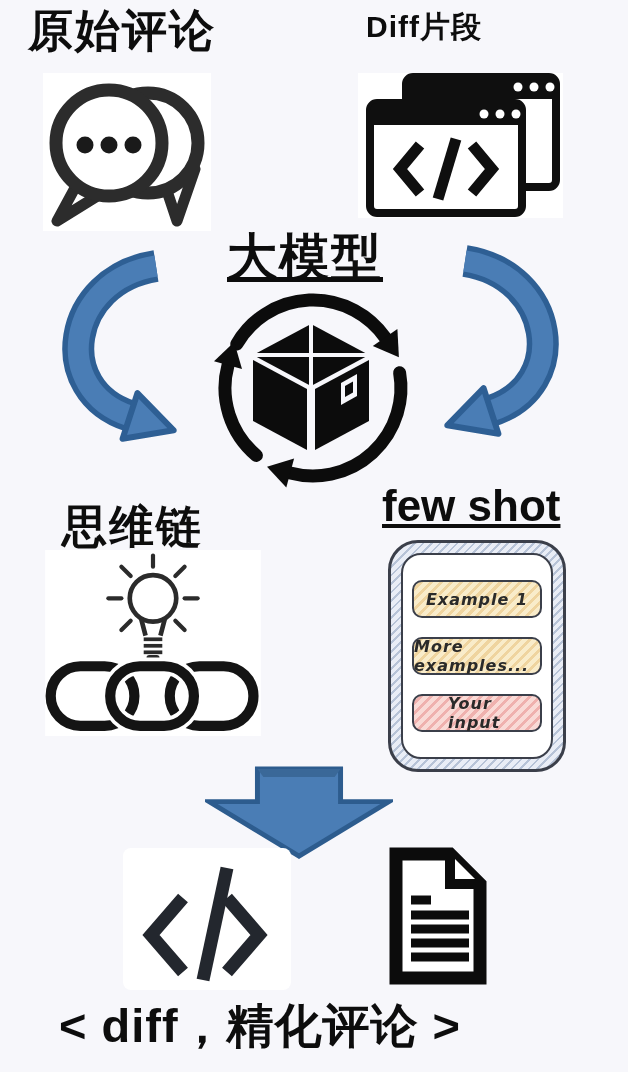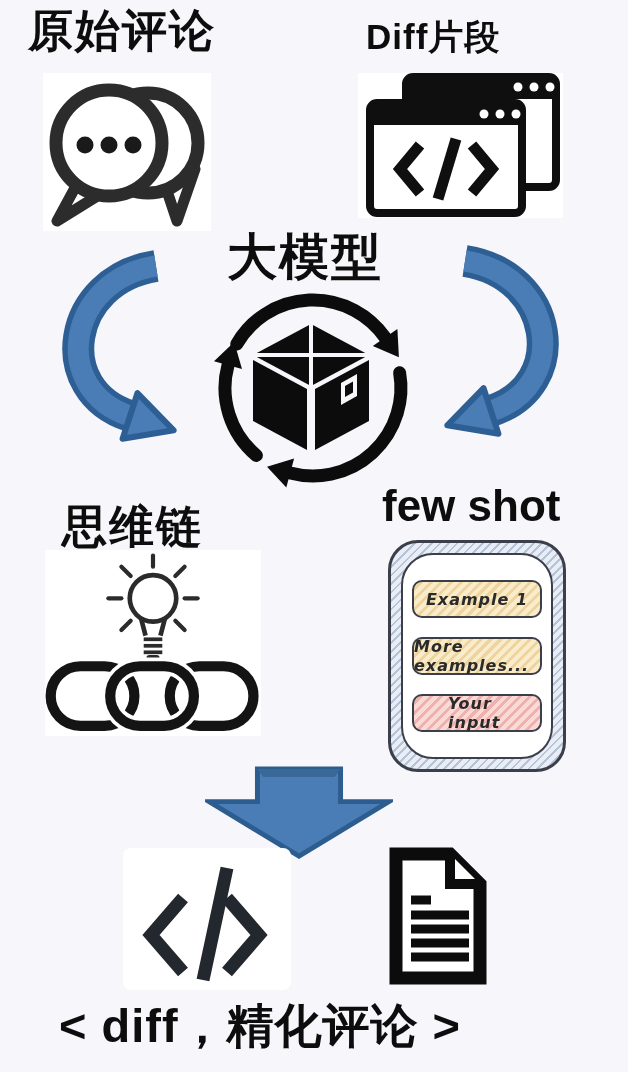--- a/index.html
+++ b/index.html
@@ -8,35 +8,35 @@
     background:#f7f7fb;
     font-family:"Liberation Sans","DejaVu Sans",sans-serif;
     color:#111;
   }
   .abs{position:absolute;}
   .title{
     font-weight:800;color:#0d0d0d;white-space:nowrap;
     letter-spacing:2px;line-height:1.1;
   }
   .t-original{left:28px;top:6px;font-size:45px;}
-  .t-diff{left:366px;top:18px;font-size:35px;letter-spacing:1px;}
-  .t-llm{left:227px;top:230px;font-size:50px;}
+  .t-diff{left:366px;top:10px;font-size:30px;letter-spacing:1px;}
+  .t-llm{left:227px;top:230px;font-size:50px;text-decoration:underline;}
   .t-cot{left:62px;top:502px;font-size:45px;}
-  .t-fewshot{left:382px;top:482px;font-size:44px;letter-spacing:0;}
+  .t-fewshot{left:382px;top:482px;font-size:44px;letter-spacing:0;text-decoration:underline;}
   .t-output{left:0;top:1000px;width:520px;text-align:center;font-size:47px;letter-spacing:1px;}
 
   
   .fewshot-card{
     left:388px;top:540px;width:178px;height:232px;box-sizing:border-box;
     border:3px solid #3b3f4a;border-radius:30px;padding:10px;
     background:repeating-linear-gradient(135deg,#e9edf6 0 4px,#b7c3d7 4px 6px);
   }
   .fewshot-inner{
     width:100%;height:100%;box-sizing:border-box;background:#fff;
-    border:2px solid #3b3f4a;border-radius:32px;
+    border:2px solid #3b3f4a;border-radius:20px;
     display:flex;flex-direction:column;justify-content:space-evenly;
     padding:6px 9px;
   }
   .fs-box{
     height:38px;box-sizing:border-box;border:2px solid #3b3f4a;border-radius:10px;
     display:flex;align-items:center;justify-content:center;
     font-style:italic;font-size:16px;font-weight:600;color:#2a2a2a;letter-spacing:1px;
     font-family:"DejaVu Sans",sans-serif;
   }
   .fs-example{background:repeating-linear-gradient(135deg,#f9ecca 0 4px,#efd49f 4px 7px);}

